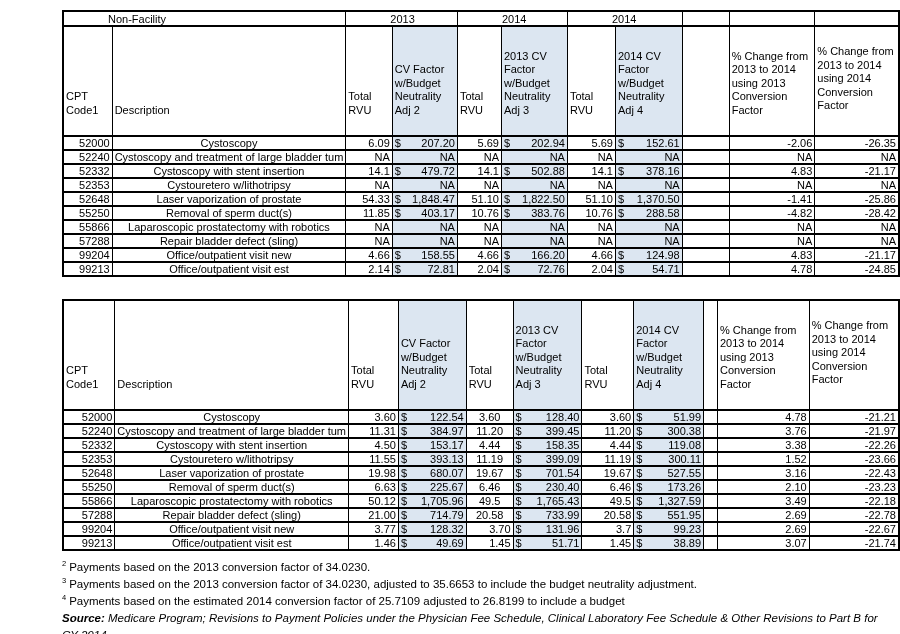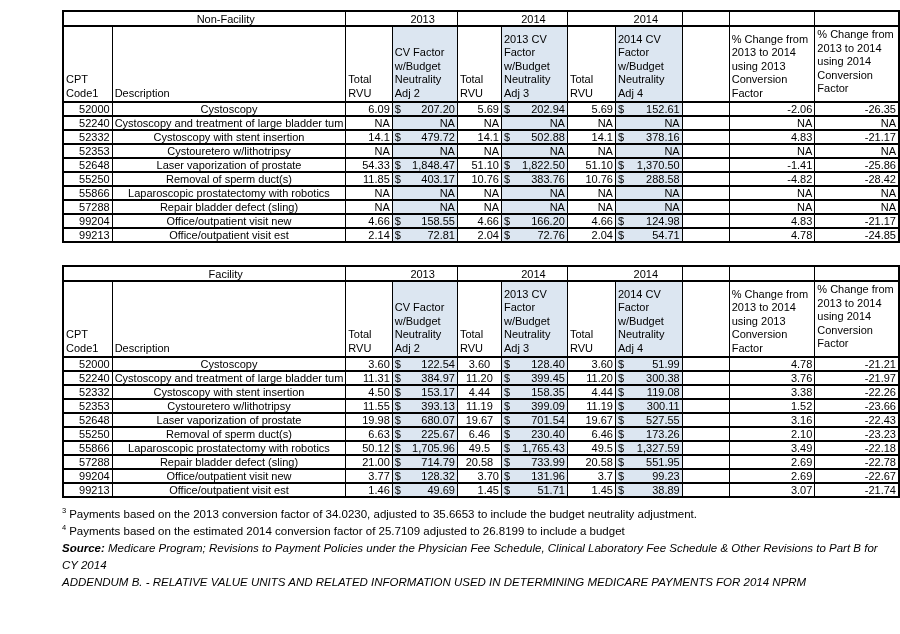--- a/index.html
+++ b/index.html
@@ -15,24 +15,24 @@
     border:2px solid #000;
   }
   table.rvu-table + table.rvu-table { margin-top:22px; }
   .rvu-table th, .rvu-table td {
     border:1px solid #000;
     border-top-width:2px; border-bottom-width:2px;
     font-size:11px; font-weight:400;
     padding:0 2px; overflow:hidden; white-space:nowrap;
     height:12px; line-height:12px;
   }
-  .rvu-table th.group { height:13px; text-align:center; font-weight:400;padding-left:44px; }
+  .rvu-table th.group { height:13px; text-align:left; font-weight:400;padding-left:44px; }
   .rvu-table th.hdr {
     height:72px; vertical-align:bottom; text-align:left;
-    white-space:pre-line; line-height:13.5px; padding:1px 2px;
+    white-space:pre-line; line-height:13.5px; padding:18px 2px;
   }
   .rvu-table th.hdr.top { vertical-align:top; }
   .shaded { background:#dce6f1; }
   .ar { text-align:right; }
   .al { text-align:center; }
   .money-wrap { display:flex; justify-content:space-between; }
   .money-wrap .amt { text-align:left; }
   .money-wrap.na-only { justify-content:flex-end; }
 
   .footnotes { margin-top:8px; font-size:11.5px; line-height:17px; width:830px; }
@@ -383,29 +383,20 @@
           <col style="width: 47px;">
           <col style="width: 69px;">
           <col style="width: 52px;">
           <col style="width: 70px;">
           <col style="width: 14px;">
           <col style="width: 92px;">
           <col style="width: 90px;">
         </colgroup>
         <thead>
           <tr>
-            <th class="group" colspan="2">Facility</th>
-            <th class="group" colspan="2">2013</th>
-            <th class="group" colspan="2">2014</th>
-            <th class="group" colspan="2">2014</th>
-            <th class="group"></th>
-            <th class="group"></th>
-            <th class="group"></th>
-          </tr>
-          <tr>
             <th class="hdr">CPT Code1</th>
             <th class="hdr">Description</th>
             <th class="hdr">Total RVU</th>
             <th class="hdr shaded"> CV Factor
 w/Budget
 Neutrality
 Adj 2</th>
             <th class="hdr">Total RVU</th>
             <th class="hdr shaded"> 2013 CV
 Factor
@@ -709,19 +700,20 @@
             </td>
             <td></td>
             <td class="ar">3.07</td>
             <td class="ar">-21.74</td>
           </tr>
         </tbody>
       </table>
     </div>
 
   <div class="footnotes">
+    <div class="fn-line"><sup>2</sup><span>Payments based on the 2013 conversion factor of 34.0230.</span></div>
     <div class="fn-line"><sup>3</sup><span>Payments based on the 2013 conversion factor of 34.0230, adjusted to 35.6653 to include the budget neutrality adjustment.</span></div>
     <div class="fn-line"><sup>4</sup><span>Payments based on the estimated 2014 conversion factor of 25.7109 adjusted to 26.8199 to include a budget</span></div>
     <div class="fn-line"><span class="src-label">Source:</span><span class="src-text"> Medicare Program; Revisions to Payment Policies under the Physician Fee Schedule, Clinical Laboratory Fee Schedule &amp; Other Revisions to Part B for CY 2014</span></div>
     <div class="fn-line addendum">ADDENDUM B. - RELATIVE VALUE UNITS AND RELATED INFORMATION USED IN DETERMINING MEDICARE PAYMENTS FOR 2014 NPRM</div>
   </div>
 
 </div>
 
 </body></html>

